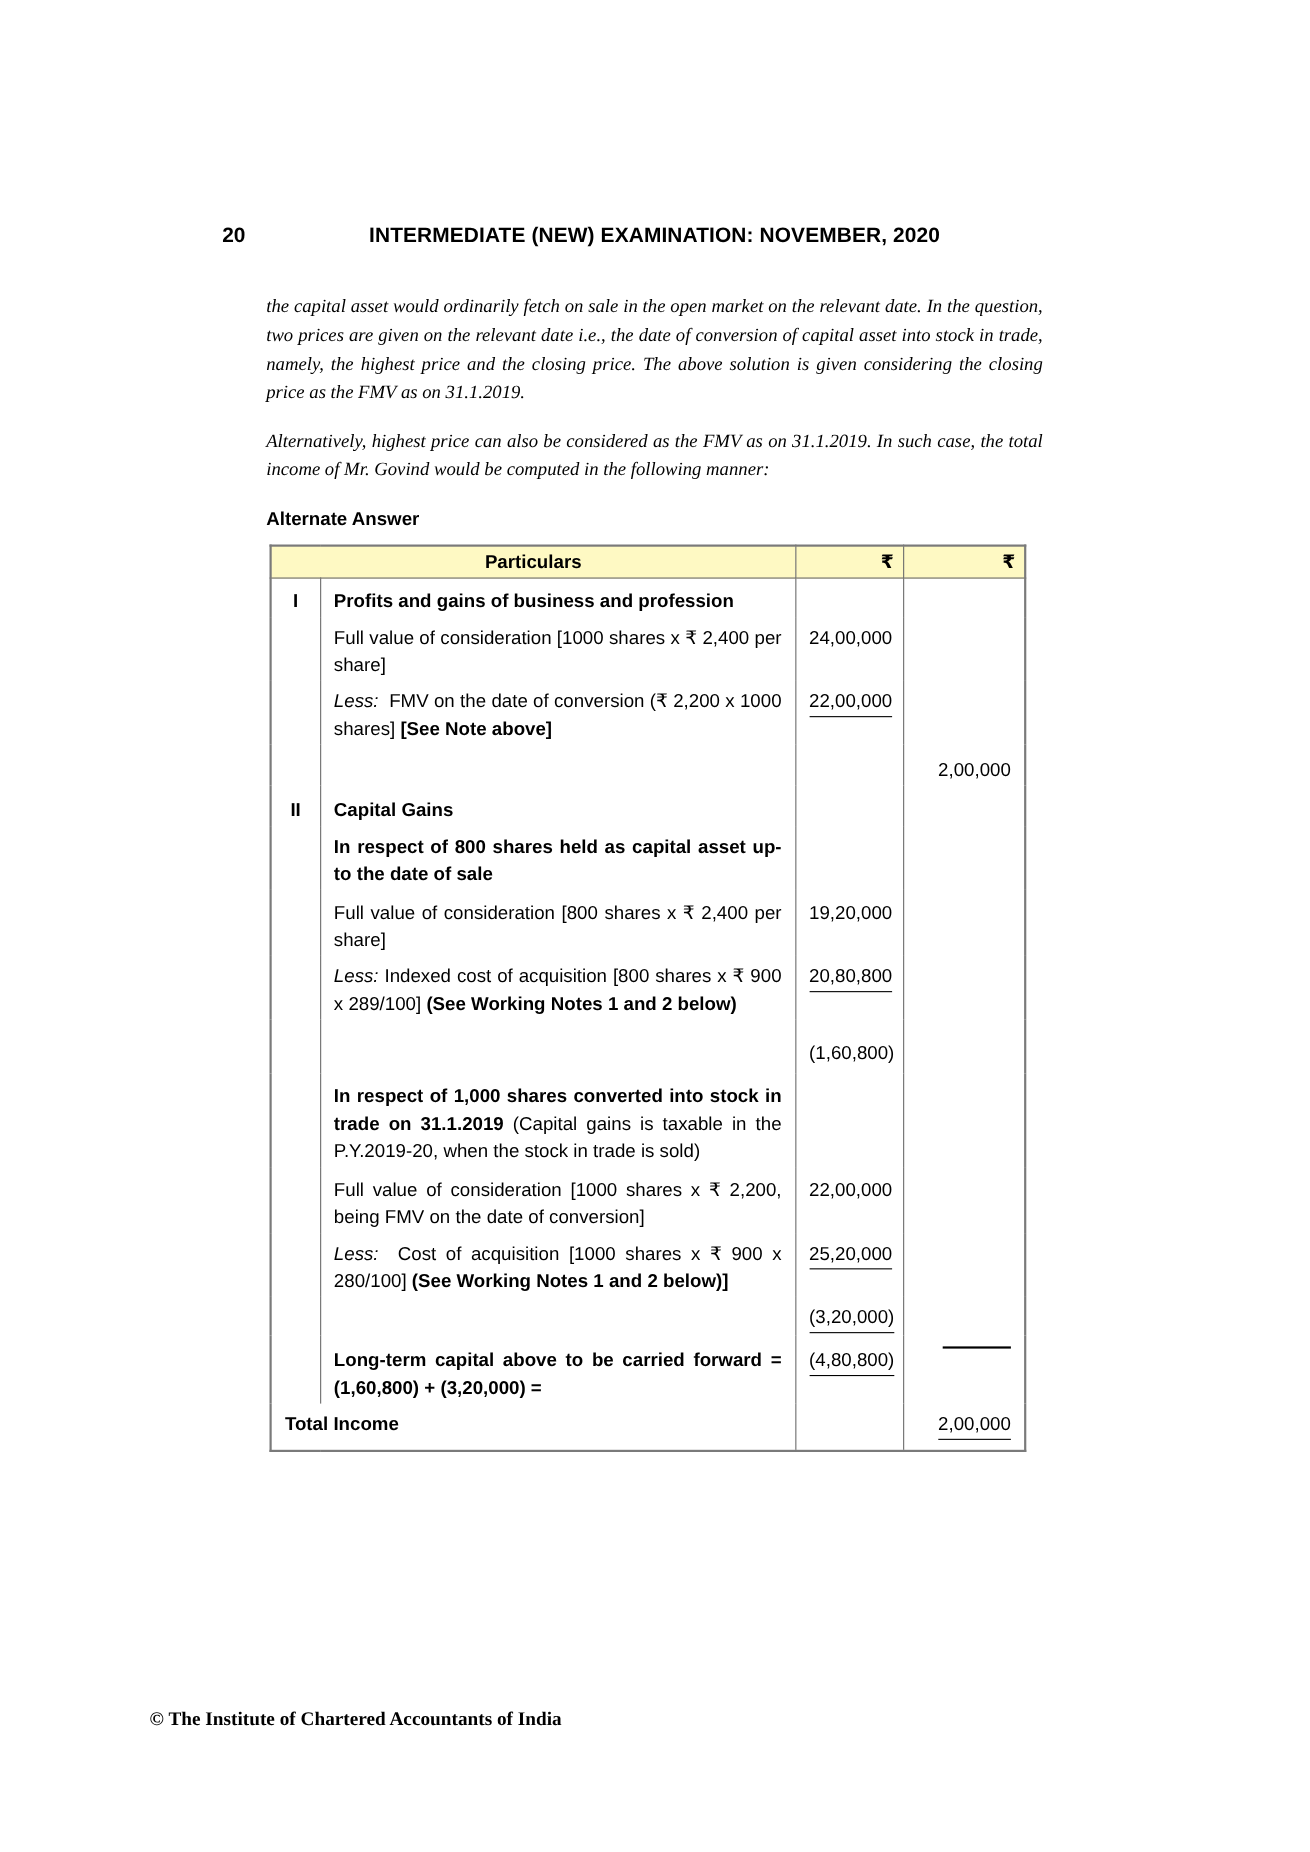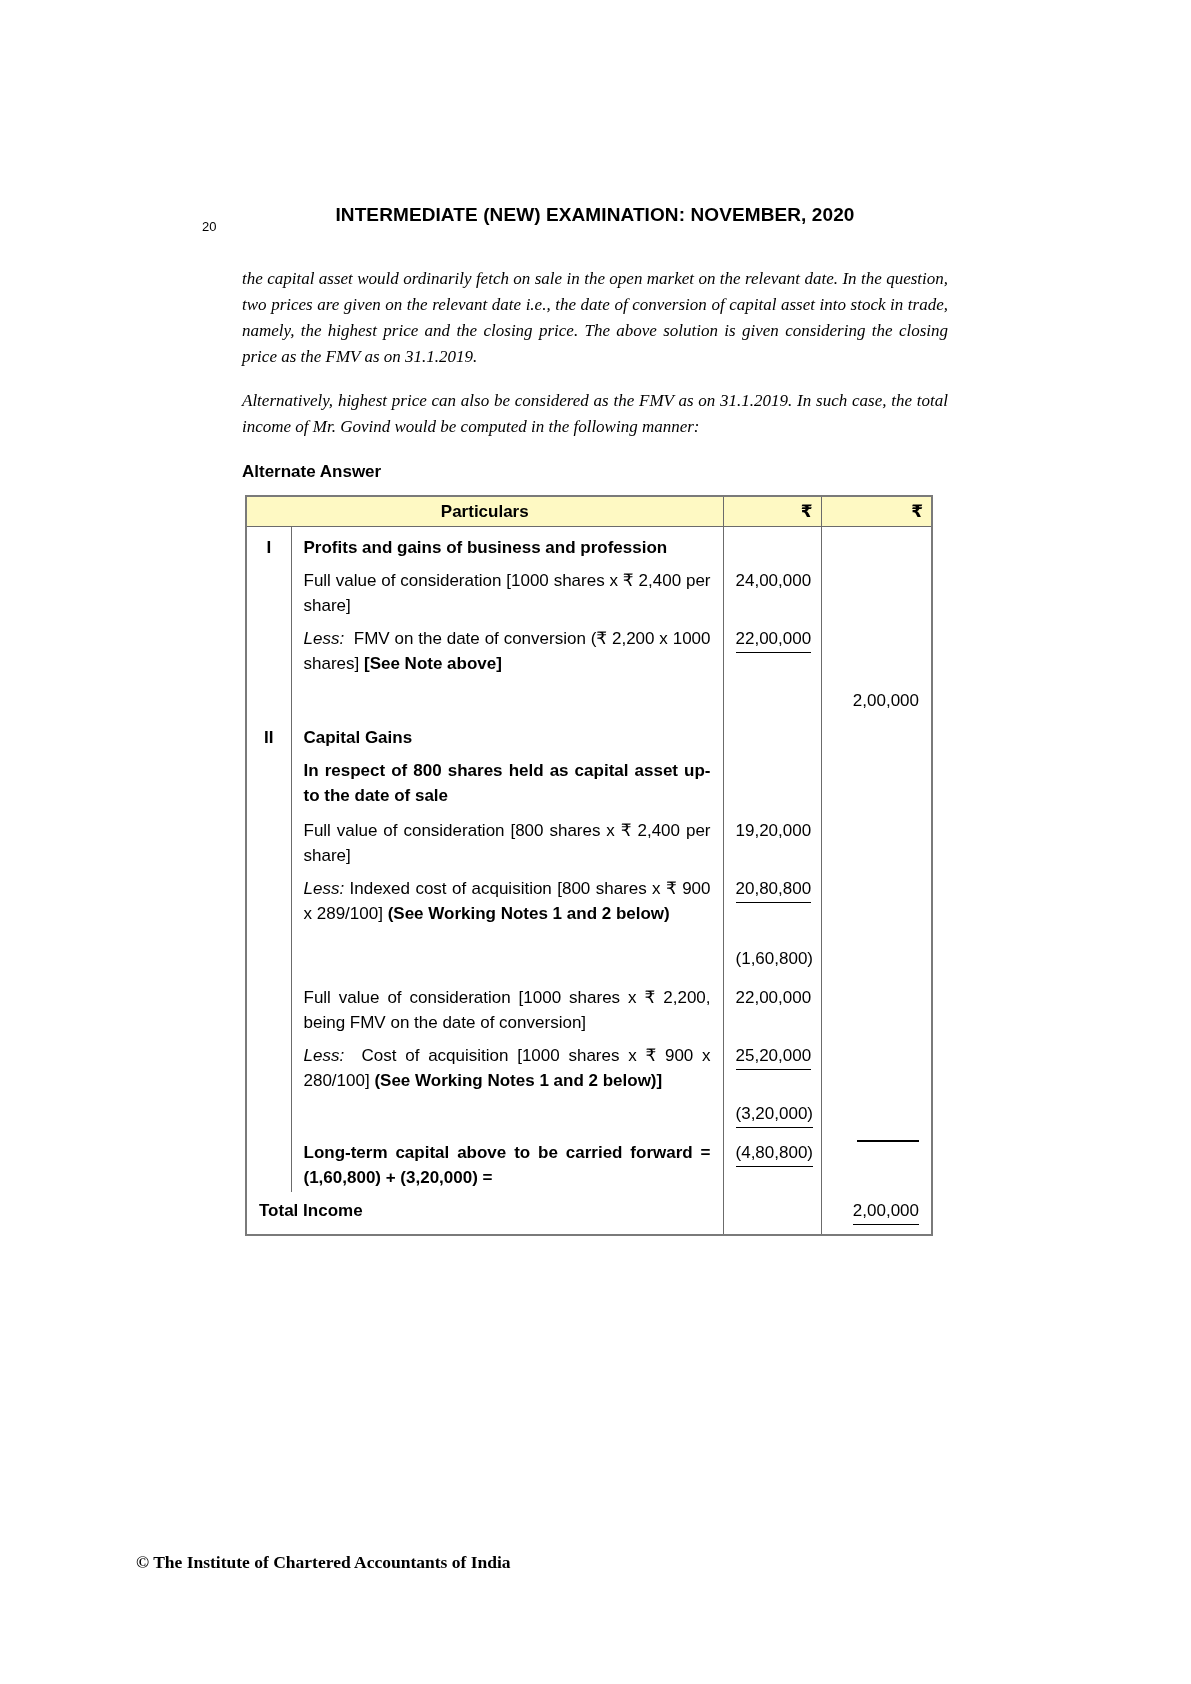--- a/index.html
+++ b/index.html
@@ -6,21 +6,21 @@
   html, body { margin: 0; padding: 0; }
   body {
     width: 1191px; height: 1684px;
     background: #ffffff;
     color: #000;
     font-family: "Liberation Sans", "DejaVu Sans", sans-serif;
     position: relative;
     overflow: hidden;
   }
   .page-header { position: absolute; top: 204px; left: 242px; width: 706px; }
-  .page-num { position: absolute; left: -40px; top: 15px; font-weight: normal; font-size: 13px; }
+  .page-num { position: absolute; left: -40px; top: 0; font-weight: bold; font-size: 19px; }
   .header-title { text-align: center; font-weight: bold; font-size: 19px; letter-spacing: 0.1px; }
 
   .content { position: absolute; top: 266px; left: 242px; width: 706px; }
   .para {
     font-style: italic; font-size: 17px; line-height: 26px;
     text-align: justify; margin: 0 0 18px 0; font-family: Liberation Serif, serif;
   }
   .section-heading { font-weight: bold; font-size: 17px; margin: 22px 0 13px 0; }
 
   table.answer {
@@ -158,20 +158,26 @@
         <td class="c-amt"></td>
       </tr>
 
       <tr class="gap-amt">
         <td class="c-num br"></td>
         <td class="c-text br"></td>
         <td class="c-amt br"><span>(1,60,800)</span></td>
         <td class="c-amt"></td>
       </tr>
 
+      <tr class="sp8">
+        <td class="c-num br"></td>
+        <td class="c-text br"><span class="b">In respect of 1,000 shares converted into stock in trade on 31.1.2019 </span><span>(Capital gains is taxable in the P.Y.2019-20, when the stock in trade is sold)</span></td>
+        <td class="c-amt br"></td>
+        <td class="c-amt"></td>
+      </tr>
 
       <tr class="sp8">
         <td class="c-num br"></td>
         <td class="c-text br">Full value of consideration [1000 shares x ₹ 2,200, being FMV on the date of conversion]</td>
         <td class="c-amt br"><span>22,00,000</span></td>
         <td class="c-amt"></td>
       </tr>
 
       <tr class="sp6">
         <td class="c-num br"></td>

